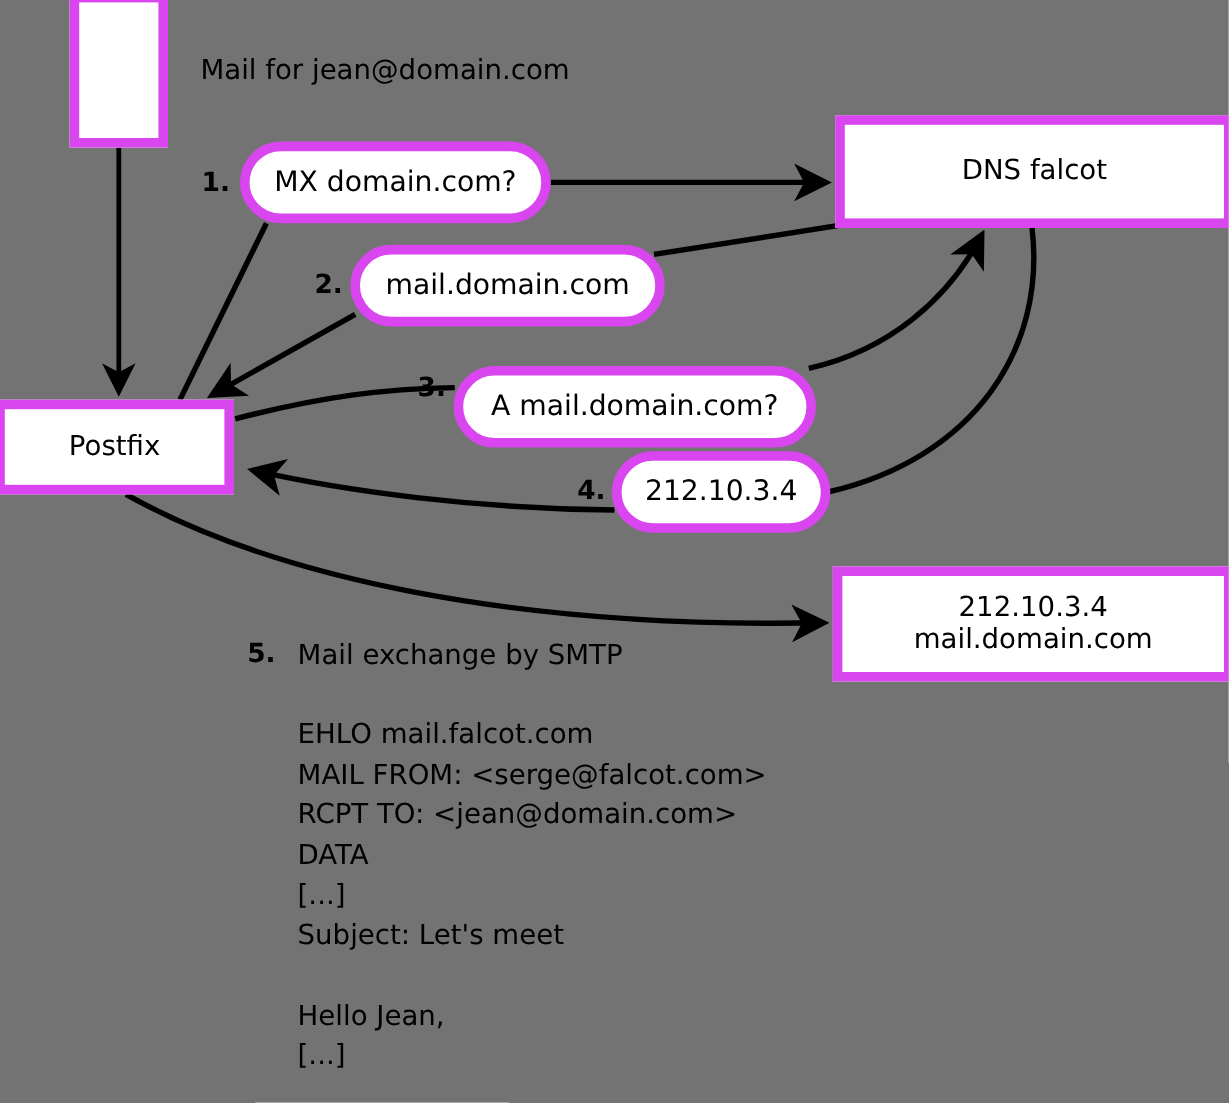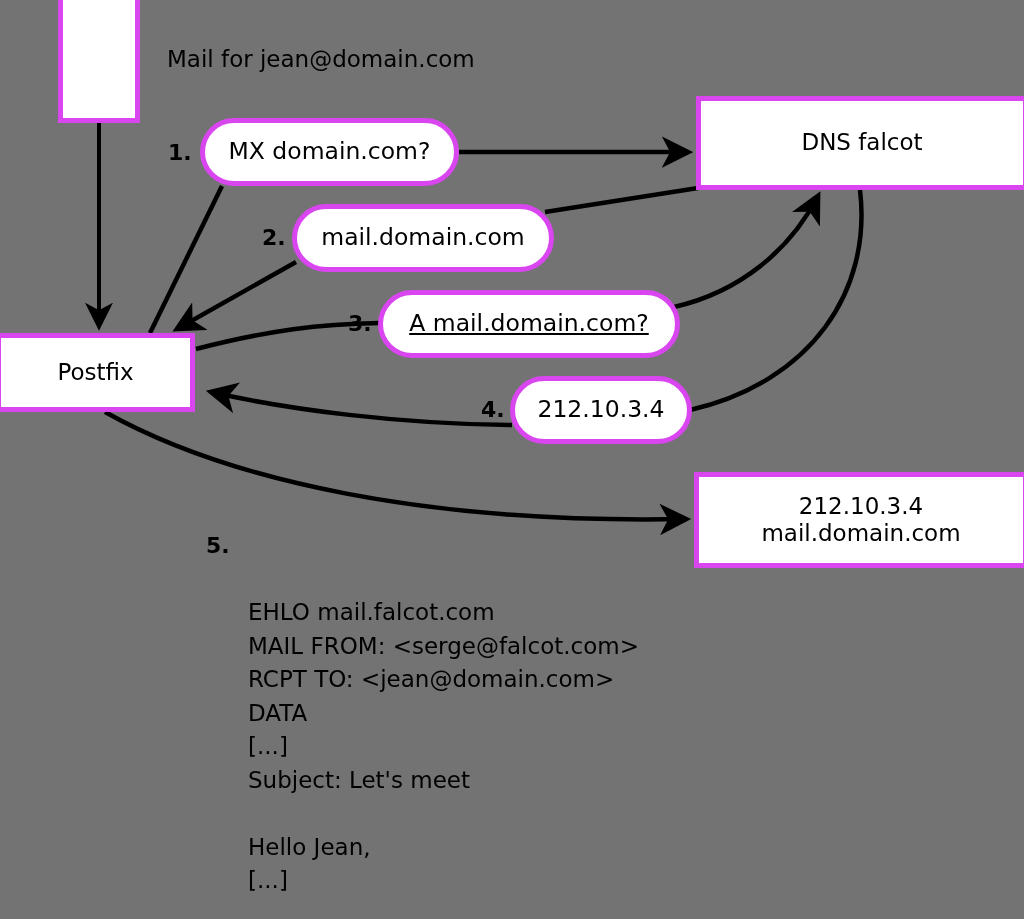--- a/index.html
+++ b/index.html
@@ -22,21 +22,21 @@
     position: absolute;
     left: 0;
     top: 0;
     width: 1024px;
     height: 919px;
   }
   .node {
     position: absolute;
     box-sizing: border-box;
     background: #ffffff;
-    border: 5px solid #d946ef;
+    border: 8px solid #d946ef;
     display: flex;
     align-items: center;
     justify-content: center;
     text-align: center;
     line-height: 1.18;
     z-index: 5;
   }
   .rect-node { border-radius: 0; }
   .pill-node { border-radius: 999px; }
   .node-label {
@@ -120,30 +120,31 @@
   <div class="node pill-node" style="left:200px; top:118px; width:259px; height:68px;">
     <span class="node-label">MX domain.com?</span>
   </div>
 
   <div class="step-num" style="left:262px; top:225px;">2.</div>
   <div class="node pill-node" style="left:292px; top:204px; width:262px; height:68px;">
     <span class="node-label">mail.domain.com</span>
   </div>
 
   <div class="step-num" style="left:348px; top:311px;">3.</div>
-  <div class="node pill-node" style="left:378px; top:290px; width:302px; height:68px;text-decoration:underline;">
+  <div class="node pill-node" style="left:378px; top:305px; width:302px; height:68px;">
     <span class="node-label">A mail.domain.com?</span>
   </div>
 
   <div class="step-num" style="left:481px; top:397px;">4.</div>
   <div class="node pill-node" style="left:510px; top:376px; width:182px; height:68px;">
     <span class="node-label">212.10.3.4</span>
   </div>
 
   <div class="step-num" style="left:206px; top:533px;">5.</div>
+  <div class="free-text" style="left:248px; top:533px;">Mail exchange by SMTP</div>
 
   <div class="code-block" style="left:248px; top:596px;">EHLO mail.falcot.com
 MAIL FROM: &lt;serge@falcot.com&gt;
 RCPT TO: &lt;jean@domain.com&gt;
 DATA
 [...]
 Subject: Let's meet
 
 Hello Jean,
 [...]

